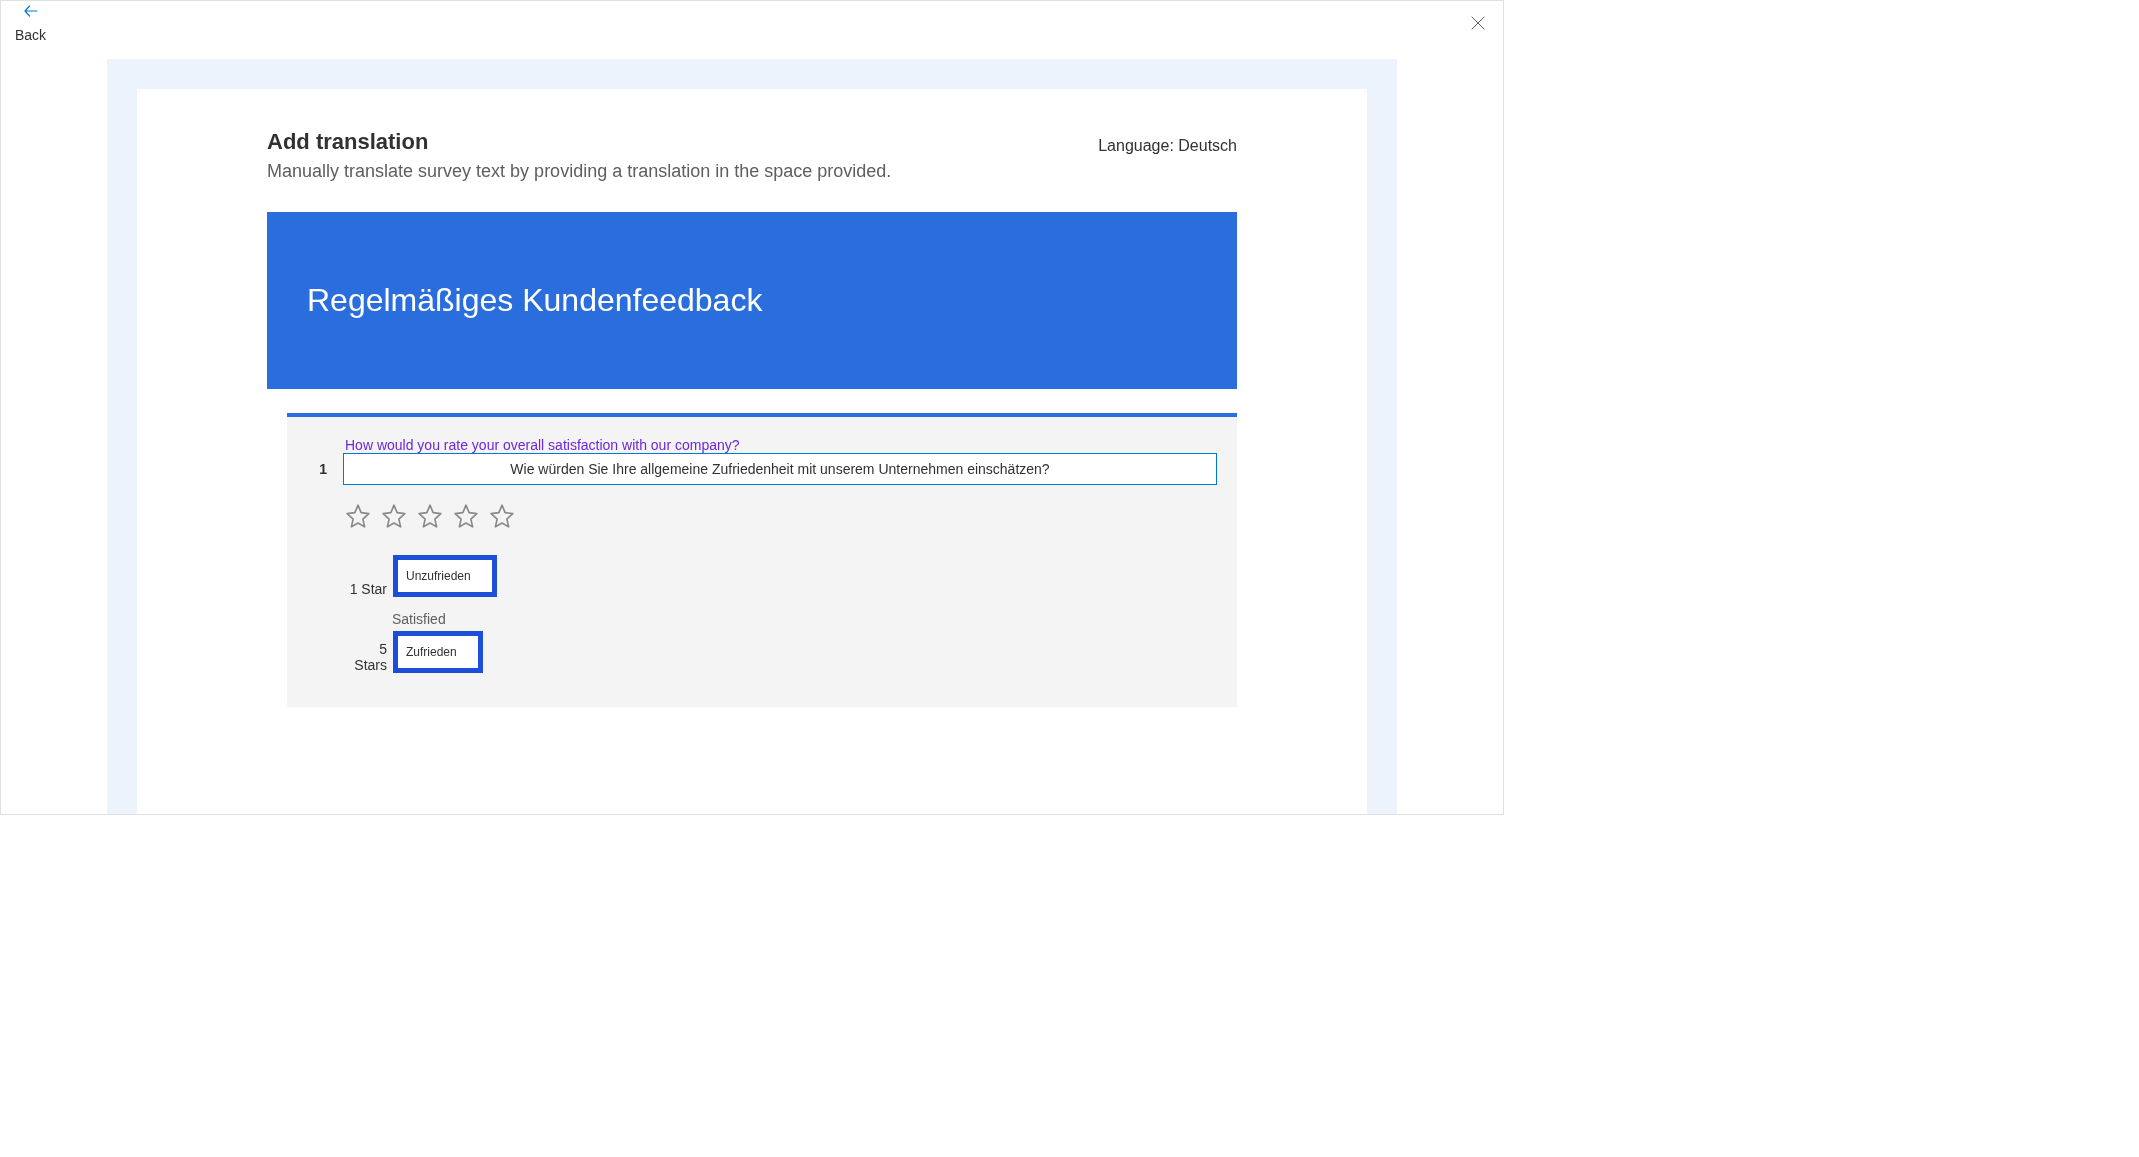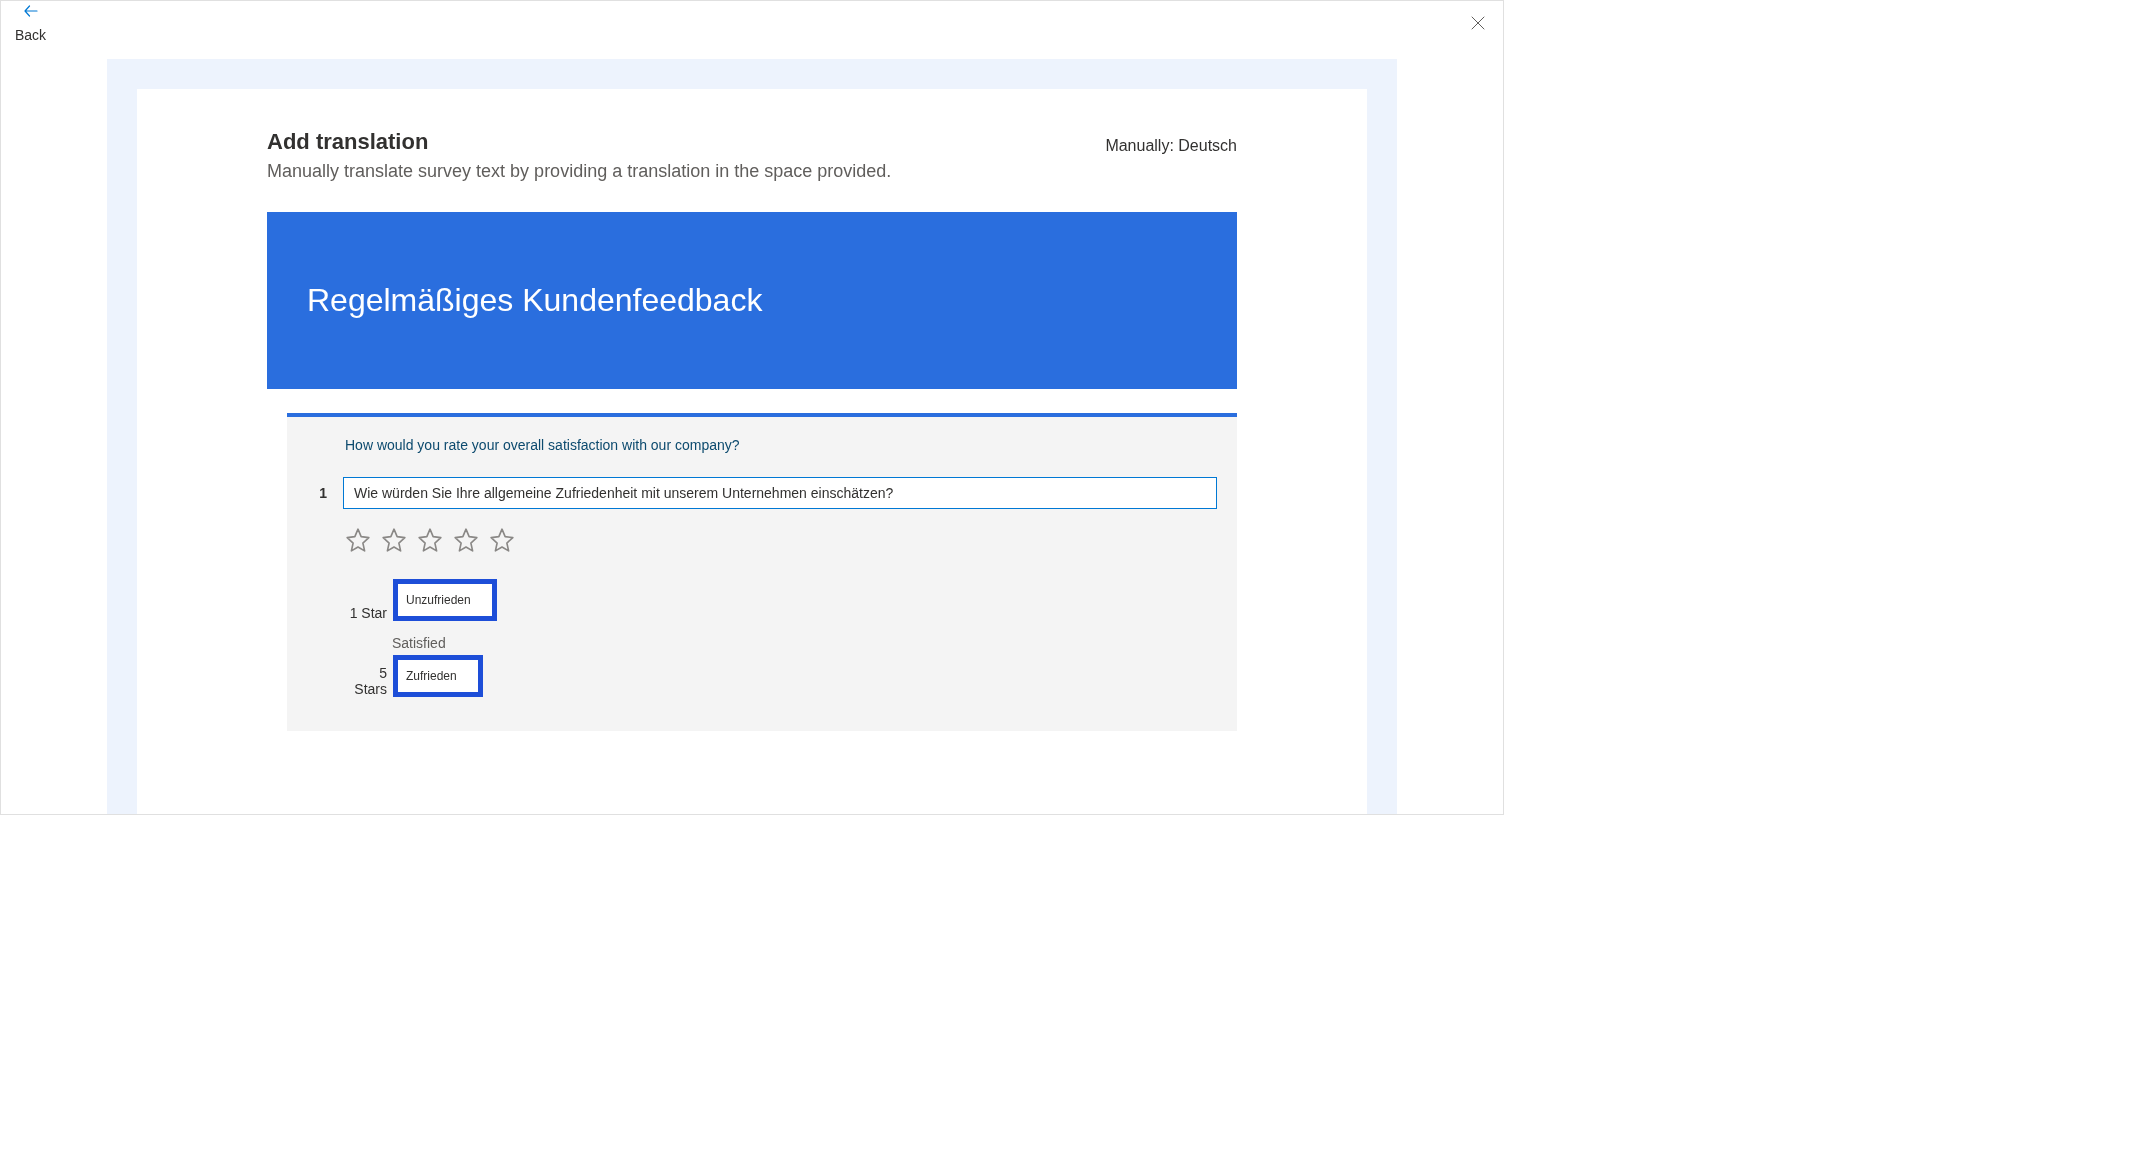--- a/index.html
+++ b/index.html
@@ -86,23 +86,23 @@
       font-weight: 400;
     }
     .question-block {
       border-top: 4px solid #2a6ede;
       background: #f4f4f4;
       margin-left: 20px;
       padding: 20px 20px 20px 20px;
     }
     .question-source {
       font-size: 14px;
-      color: #0c4a6e;
+      color: #6d28d9;
       margin-left: 38px;
-      margin-bottom: 24px;
+      margin-bottom: 0;
     }
     .question-row {
       display: flex;
       align-items: center;
       gap: 16px;
       margin-bottom: 18px;
     }
     .question-number {
       font-size: 14px;
       font-weight: 600;
@@ -111,20 +111,21 @@
       text-align: right;
     }
     .question-input {
       flex: 1;
       border: 1px solid #0078d4;
       background: #ffffff;
       padding: 7px 10px;
       font-size: 14px;
       color: #323130;
       font-family: inherit;
+      text-align: center;
     }
     .stars-row {
       display: flex;
       gap: 10px;
       margin-left: 38px;
       margin-bottom: 22px;
     }
     .star {
       color: #8a8886;
     }
@@ -177,21 +178,21 @@
     </svg>
   </div>
 </div>
 
 <div class="outer-frame">
   <div class="inner-card">
 
     <div class="header-row">
       <div class="page-title">Add translation</div>
       <div class="language-label">
-        <span>Manually: </span><span>Deutsch</span>
+        <span>Language: </span><span>Deutsch</span>
       </div>
     </div>
     <div class="page-subtitle">Manually translate survey text by providing a translation in the space provided.</div>
 
     <div class="survey-banner">
       <div class="survey-banner-title">Regelmäßiges Kundenfeedback</div>
     </div>
 
     <div class="question-block">
       <div class="question-source">How would you rate your overall satisfaction with our company?</div>

